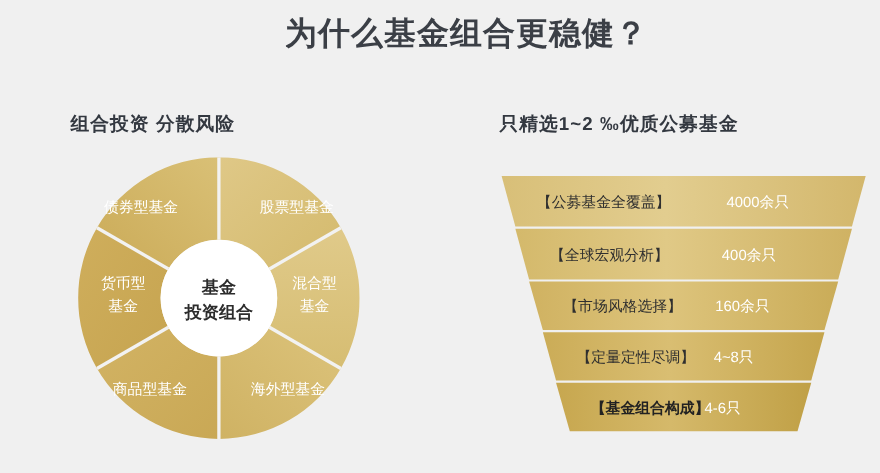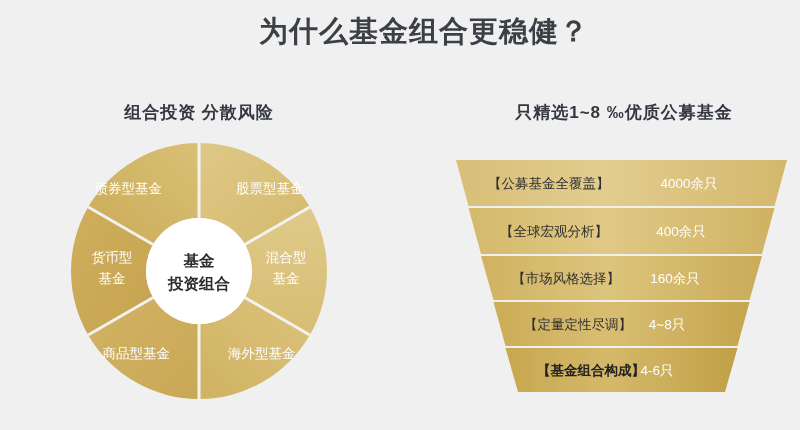--- a/index.html
+++ b/index.html
@@ -35,21 +35,21 @@
     line-height: 38px;
   }
 
   
   .section-heading {
     position: absolute;
     font-size: 17px;
     font-weight: 700;
     color: #333840;
     letter-spacing: 1px;
-    text-align: center;
+    text-align: left;
   }
   .section-heading.left  { left: 40px;  top: 101px; width: 270px; }
   .section-heading.right { left: 430px; top: 101px; width: 340px; }
 
   
   .donut-wrap {
     position: absolute;
     left: 47px;
     top: 143px;
     width: 256px;
@@ -95,21 +95,21 @@
 </style>
 </head>
 <body>
 
 <div id="page-root">
 
   <div class="page-title">为什么基金组合更稳健？</div>
 
   <div class="section-heading left">组合投资 分散风险</div>
 
-  <div class="section-heading right">只精选1~8 ‰优质公募基金</div>
+  <div class="section-heading right">只精选1~2 ‰优质公募基金</div>
 
   <div class="donut-wrap">
     <svg class="donut-svg" width="256" height="256" viewBox="0 0 256 256">
       <defs>
         <linearGradient id="gSeg0" x1="0" y1="0" x2="1" y2="1">
           <stop offset="0%" stop-color="#dfc887"></stop>
             <stop offset="100%" stop-color="#d4ba6d"></stop>
         </linearGradient>
         <linearGradient id="gSeg1" x1="0" y1="0" x2="0" y2="1">
           <stop offset="0%" stop-color="#e0ca8a"></stop>

